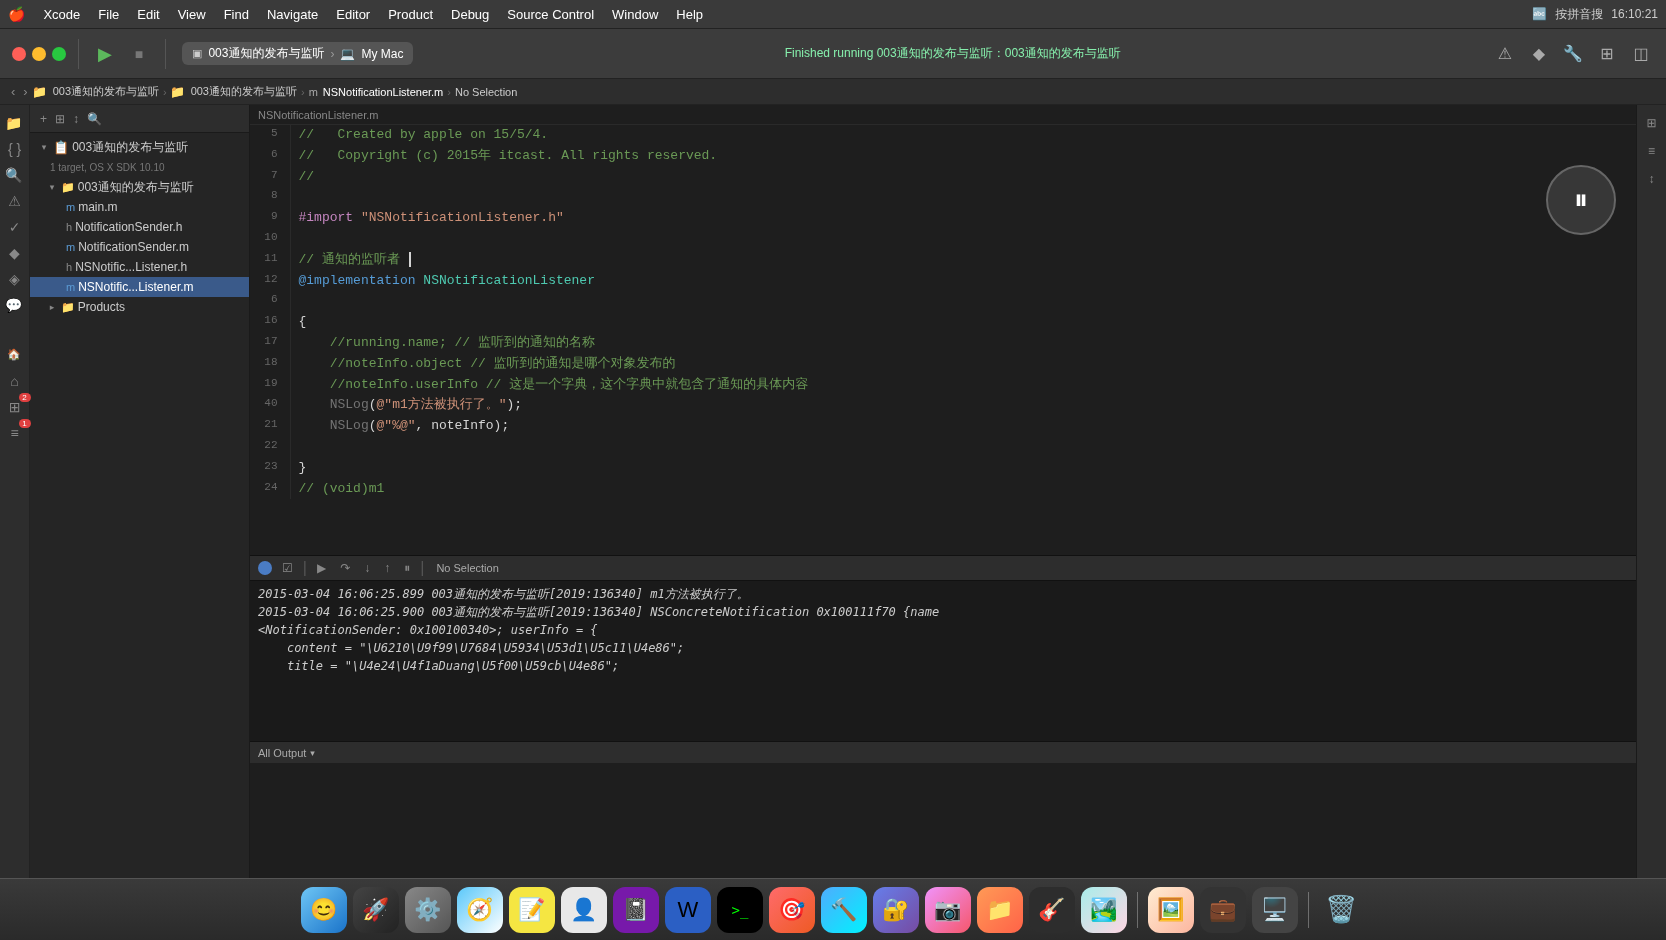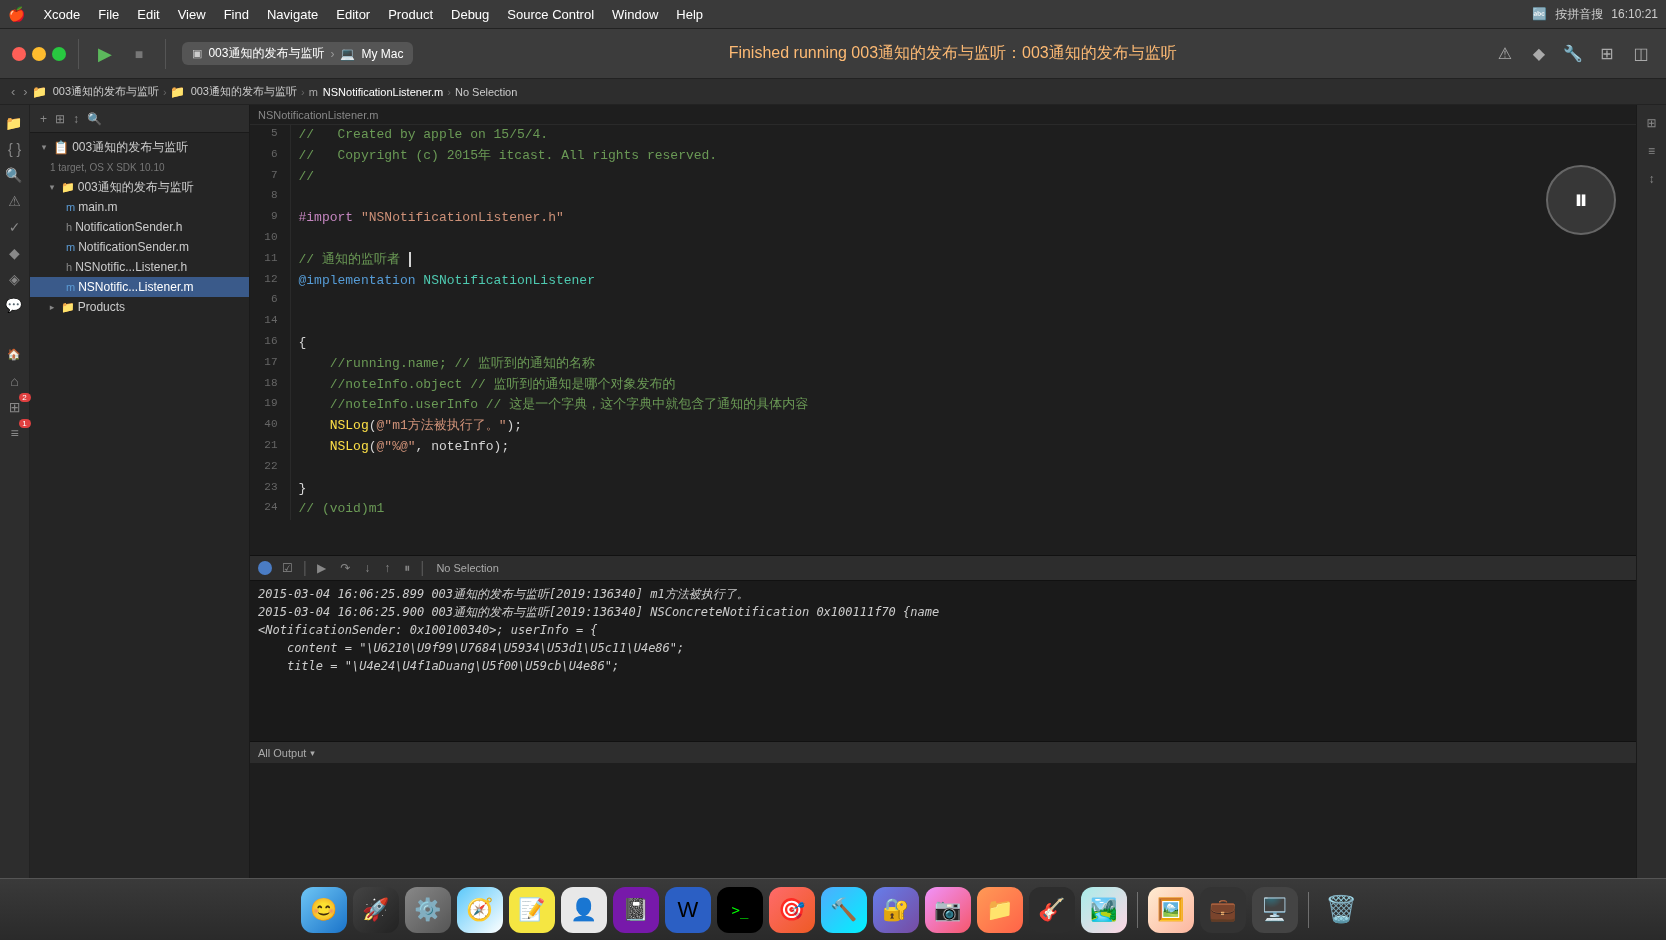--- a/index.html
+++ b/index.html
@@ -94,22 +94,22 @@
       color: #fff;
       font-size: 12px;
       gap: 6px;
       cursor: pointer;
       margin-left: 4px;
     }
     .scheme-icon { font-size: 11px; color: #ccc; }
     .status-center {
       flex: 1;
       text-align: center;
-      color: #fdba74;
-      font-size: 16px;
+      color: #86efac;
+      font-size: 12px;
     }
     .toolbar-icons-right {
       display: flex; align-items: center; gap: 8px;
     }
     .toolbar-icon-btn {
       background: none; border: none;
       color: #aaa;
       font-size: 16px;
       cursor: pointer;
       width: 26px; height: 26px;
@@ -281,21 +281,21 @@
       vertical-align: top;
     }
 
     
     .c-comment { color: #6a9955; }
     .c-keyword { color: #569cd6; }
     .c-string { color: #ce9178; }
     .c-class { color: #4ec9b0; }
     .c-method { color: #dcdcaa; }
     .c-macro { color: #c586c0; }
-    .c-nslog { color: #fde047; }
+    .c-nslog { color: #737373; }
 
     
     .pause-overlay {
       position: absolute;
       right: 20px;
       top: 40px;
       width: 70px;
       height: 70px;
       background: rgba(60,60,60,0.85);
       border-radius: 50%;
@@ -617,24 +617,20 @@
           </tr>
           <tr>
             <td class="line-num">12</td>
             <td class="line-code"><span class="c-keyword">@implementation</span> <span class="c-class">NSNotificationListener</span></td>
           </tr>
           <tr>
             <td class="line-num">6</td>
             <td class="line-code">&nbsp;</td>
           </tr>
           <tr>
-            <td class="line-num">14</td>
-            <td class="line-code">&nbsp;</td>
-          </tr>
-          <tr>
             <td class="line-num">16</td>
             <td class="line-code">{</td>
           </tr>
           <tr>
             <td class="line-num">17</td>
             <td class="line-code"><span class="c-comment">    //running.name; // 监听到的通知的名称</span></td>
           </tr>
           <tr>
             <td class="line-num">18</td>
             <td class="line-code"><span class="c-comment">    //noteInfo.object // 监听到的通知是哪个对象发布的</span></td>

